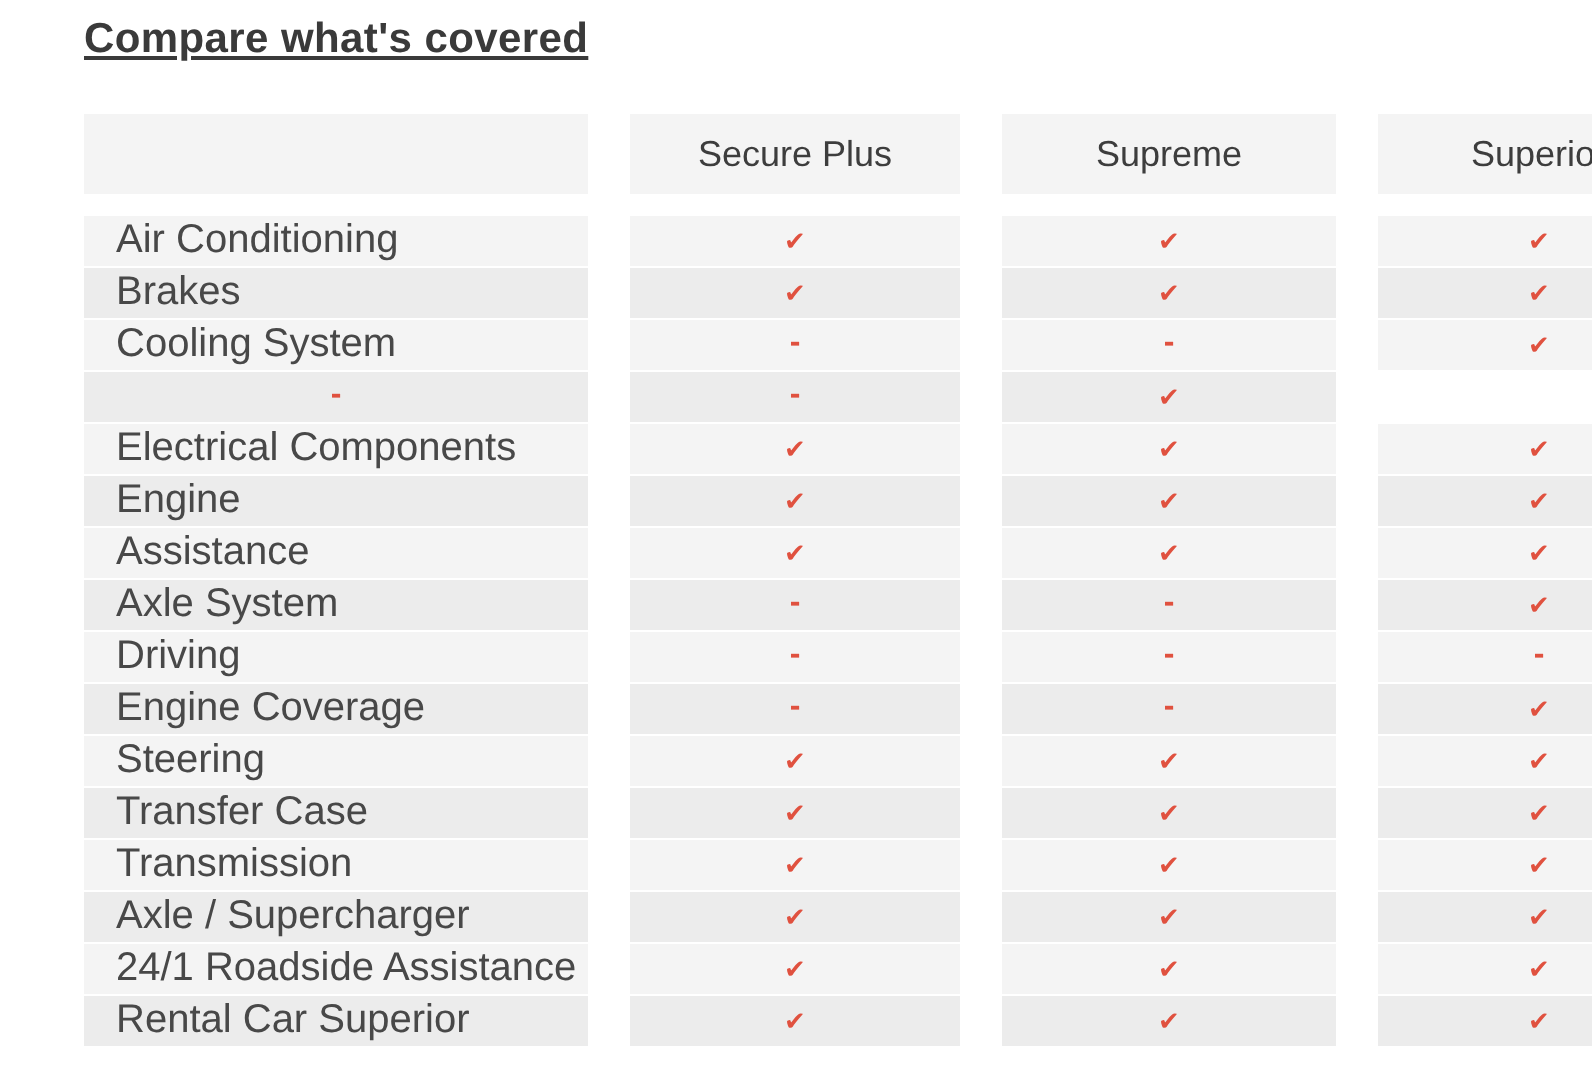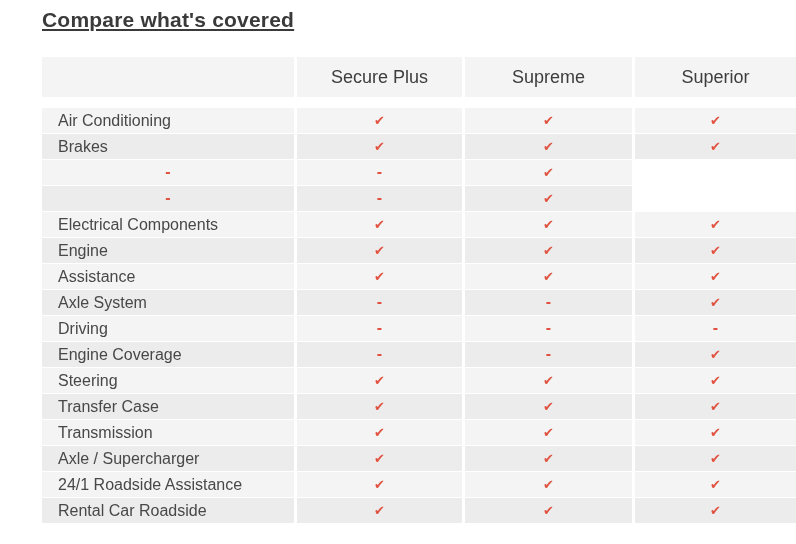--- a/index.html
+++ b/index.html
@@ -11,34 +11,34 @@
   .page-title{
     position:absolute;left:42px;top:8px;
     font-size:21px;font-weight:600;color:#3a3a3a;letter-spacing:.2px;text-decoration:underline;
   }
   .table{
     position:absolute;left:42px;top:57px;width:754px;
   }
   .grid-row{
     display:grid;
     grid-template-columns:252px 165px 167px 161px;
-    column-gap:3px;
+    column-gap:21px;
   }
   .header-row{height:40px;margin-bottom:11px;}
   .header-cell{
     background:var(--row-light,#f4f4f4);
     display:flex;align-items:center;justify-content:center;
     font-size:18px;color:#3d3d3d;
   }
   .body-row{height:25px;margin-bottom:1px;}
   .body-row:nth-child(odd) .cell{background:var(--row-light,#f4f4f4);}
   .body-row:nth-child(even) .cell{background:var(--row-dark,#ececec);}
   .cell{display:flex;align-items:center;}
   .label-cell{
-    padding-left:16px;font-size:16px;color:#484848;
+    padding-left:16px;font-size:20px;color:#484848;
     white-space:nowrap;overflow:hidden;
   }
   .mark-cell{justify-content:center;}
   .mark{
     color:var(--accent,#e0513f);font-weight:700;line-height:1;
   }
   .mark.check{font-size:13px;}
   .mark.dash{font-size:16px;transform:translateY(-1px);}
 </style>
 </head>
@@ -74,20 +74,21 @@
         </div>
     <div class="cell mark-cell">
           <span class="mark check">✔</span>
         </div>
     <div class="cell mark-cell">
           <span class="mark check">✔</span>
         </div>
   </div>
 
   <div class="grid-row body-row">
+    <div class="cell label-cell">Cooling System</div>
     <div class="cell mark-cell">
           <span class="mark dash">-</span>
         </div>
     <div class="cell mark-cell">
           <span class="mark dash">-</span>
         </div>
     <div class="cell mark-cell">
           <span class="mark check">✔</span>
         </div>
   </div>
@@ -241,21 +242,21 @@
         </div>
     <div class="cell mark-cell">
           <span class="mark check">✔</span>
         </div>
     <div class="cell mark-cell">
           <span class="mark check">✔</span>
         </div>
   </div>
 
   <div class="grid-row body-row">
-    <div class="cell label-cell">Rental Car Roadside</div>
+    <div class="cell label-cell">Rental Car Superior</div>
     <div class="cell mark-cell">
           <span class="mark check">✔</span>
         </div>
     <div class="cell mark-cell">
           <span class="mark check">✔</span>
         </div>
     <div class="cell mark-cell">
           <span class="mark check">✔</span>
         </div>
   </div>

